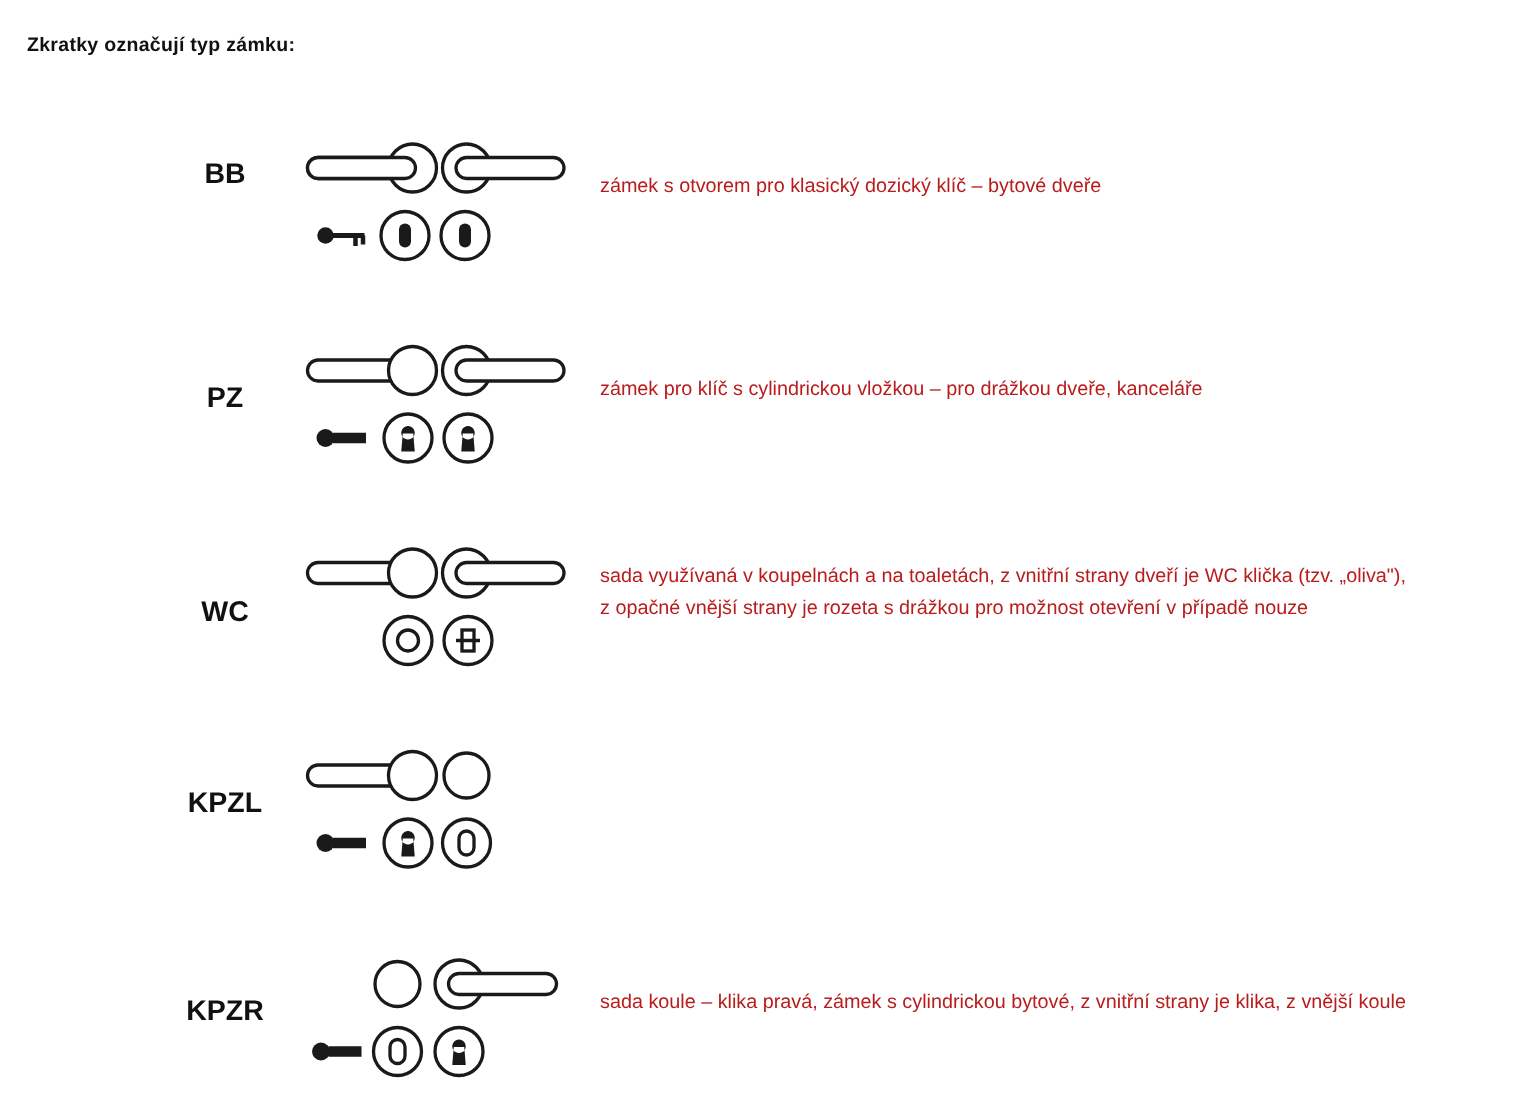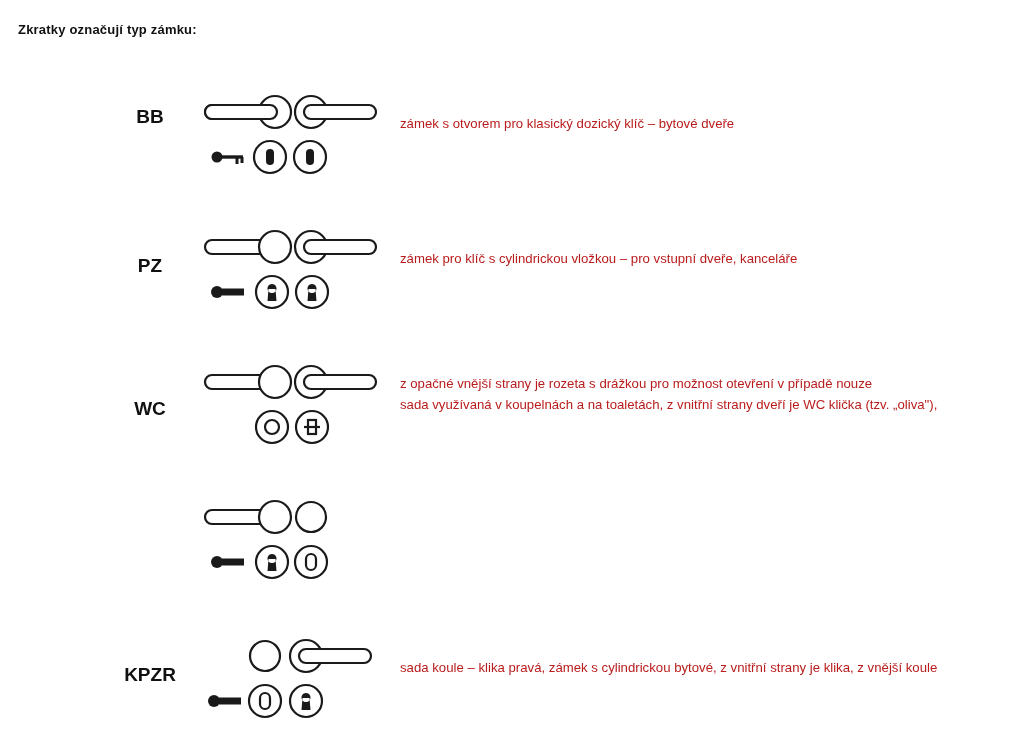--- a/index.html
+++ b/index.html
@@ -121,21 +121,21 @@
           <rect x="26" y="75.5" width="22" height="7" fill="#1a1a1a" stroke="none"></rect>
 
           <circle cx="76" cy="79" r="16" fill="#fff"></circle>
           <path d="M76 71 a4.5 4.5 0 1 1 -0.01 0 M72.5 76 L71.5 88 L80.5 88 L79.5 76 Z" fill="#1a1a1a" stroke="none"></path>
           <circle cx="116" cy="79" r="16" fill="#fff"></circle>
           <path d="M116 71 a4.5 4.5 0 1 1 -0.01 0 M112.5 76 L111.5 88 L120.5 88 L119.5 76 Z" fill="#1a1a1a" stroke="none"></path>
         </g>
       </svg>
     </div>
     <div class="row-desc" style="top:35px;">
-      <div>zámek pro klíč s cylindrickou vložkou – pro vstupní dveře, kanceláře</div>
+      <div>zámek pro klíč s cylindrickou vložkou – pro drážkou dveře, kanceláře</div>
     </div>
   </div>
 
   <div class="lock-row">
     <div class="row-abbr" style="top:50px;">WC</div>
     <div class="art">
       <svg width="200" height="135" viewBox="0 0 200 135" xmlns="http://www.w3.org/2000/svg">
         <g fill="none" stroke="#1a1a1a" stroke-width="2.2">
           <path d="M16 27 L74 27 A7 7 0 0 1 74 41 L16 41 A2 2 0 0 1 16 27 Z" fill="#fff"></path>
           <circle cx="79" cy="34" r="16" fill="#fff"></circle>
@@ -146,26 +146,27 @@
           <circle cx="76" cy="79" r="7" fill="#fff"></circle>
 
           <circle cx="116" cy="79" r="16" fill="#fff"></circle>
           <path d="M108 79 L124 79" stroke-width="2.2"></path>
           <rect x="112" y="72" width="8" height="14" fill="#fff"></rect>
           <path d="M112 79 L120 79" stroke-width="2.2"></path>
         </g>
       </svg>
     </div>
     <div class="row-desc" style="top:25px;">
+      <div>sada využívaná v koupelnách a na toaletách, z vnitřní strany dveří je WC klička (tzv. „oliva"),</div>
       <div>z opačné vnější strany je rozeta s drážkou pro možnost otevření v případě nouze</div>
-      <div>sada využívaná v koupelnách a na toaletách, z vnitřní strany dveří je WC klička (tzv. „oliva"),</div>
-    </div>
-  </div>
-
-  <div class="lock-row">
+    </div>
+  </div>
+
+  <div class="lock-row">
+    <div class="row-abbr" style="top:42px;">KPZL</div>
     <div class="art">
       <svg width="200" height="135" viewBox="0 0 200 135" xmlns="http://www.w3.org/2000/svg">
         <g fill="none" stroke="#1a1a1a" stroke-width="2.2">
 
           <path d="M16 27 L74 27 A7 7 0 0 1 74 41 L16 41 A2 2 0 0 1 16 27 Z" fill="#fff"></path>
           <circle cx="79" cy="34" r="16" fill="#fff"></circle>
 
           <circle cx="115" cy="34" r="15" fill="#fff"></circle>
 
           <circle cx="21" cy="79" r="6" fill="#1a1a1a" stroke="none"></circle>

